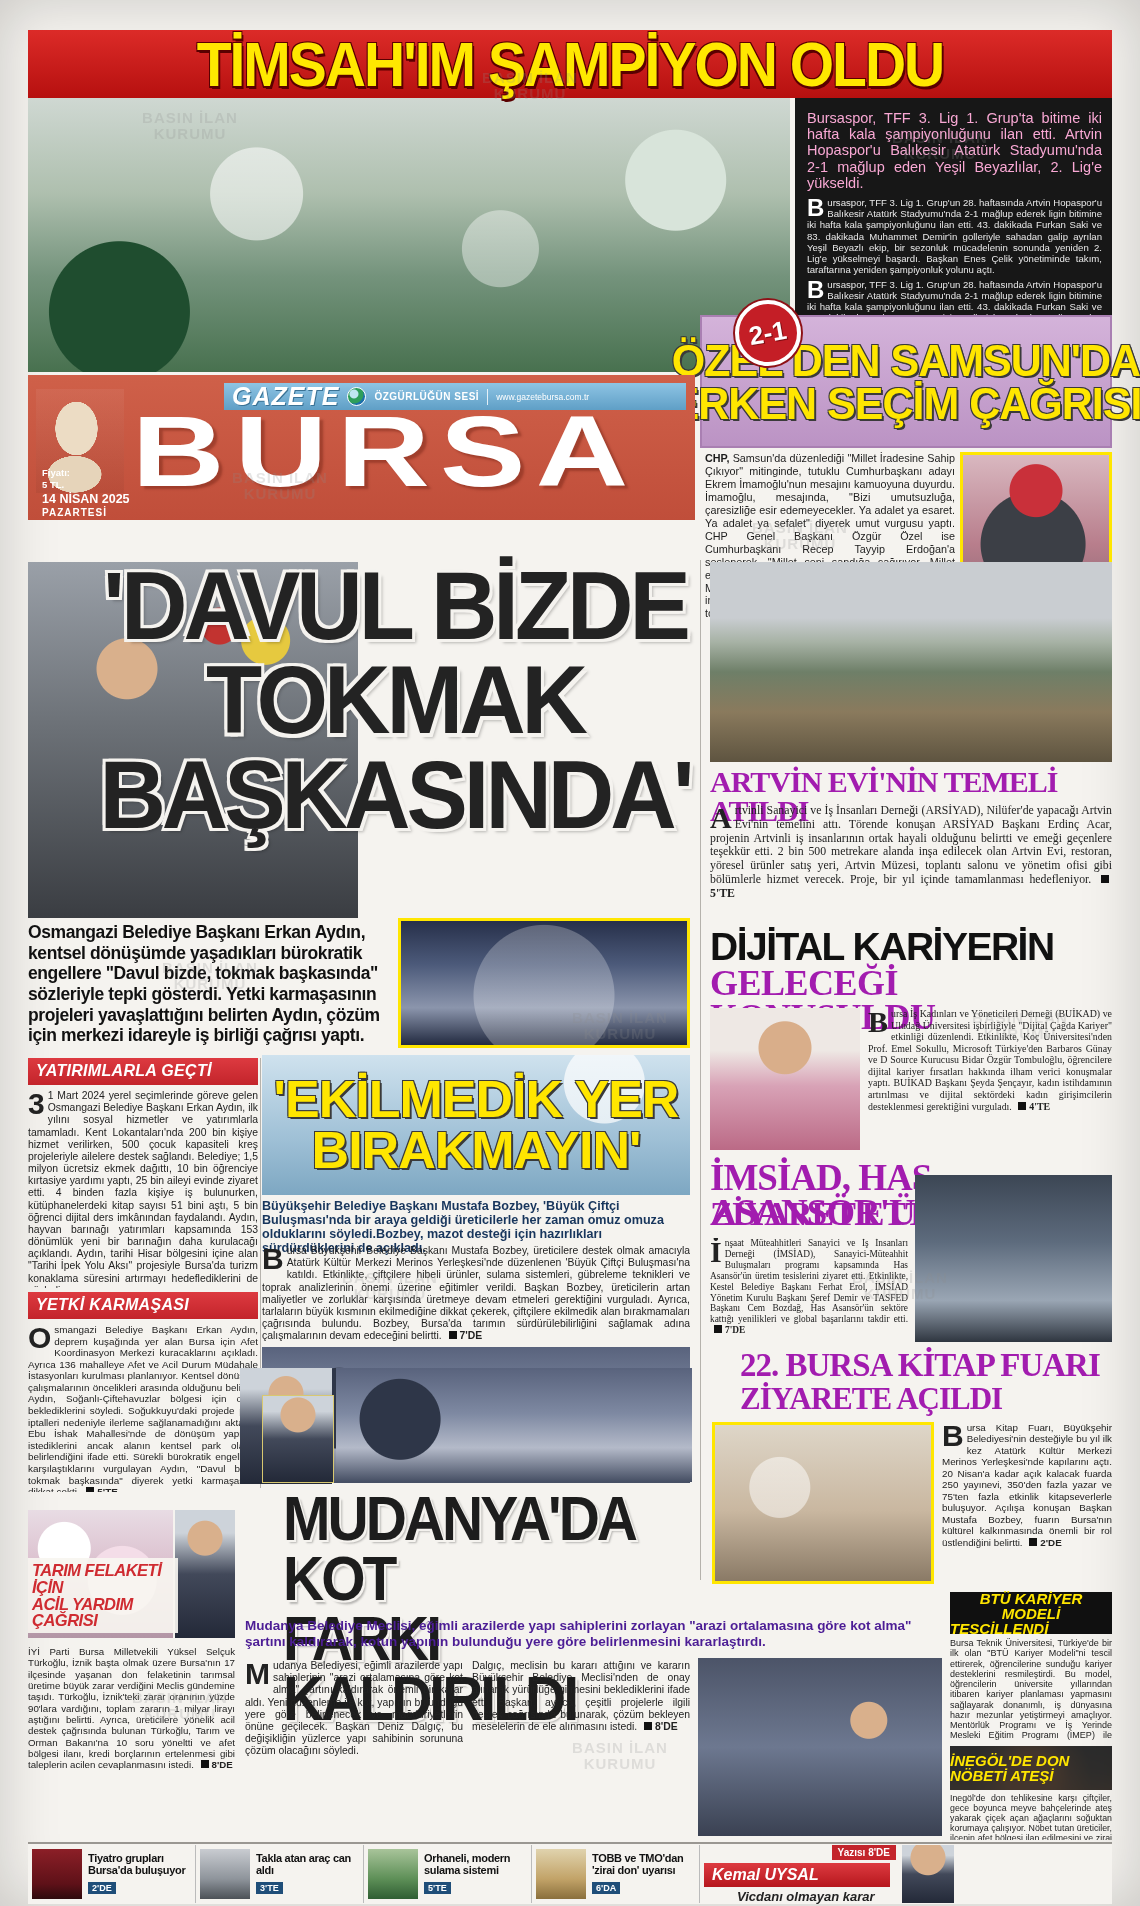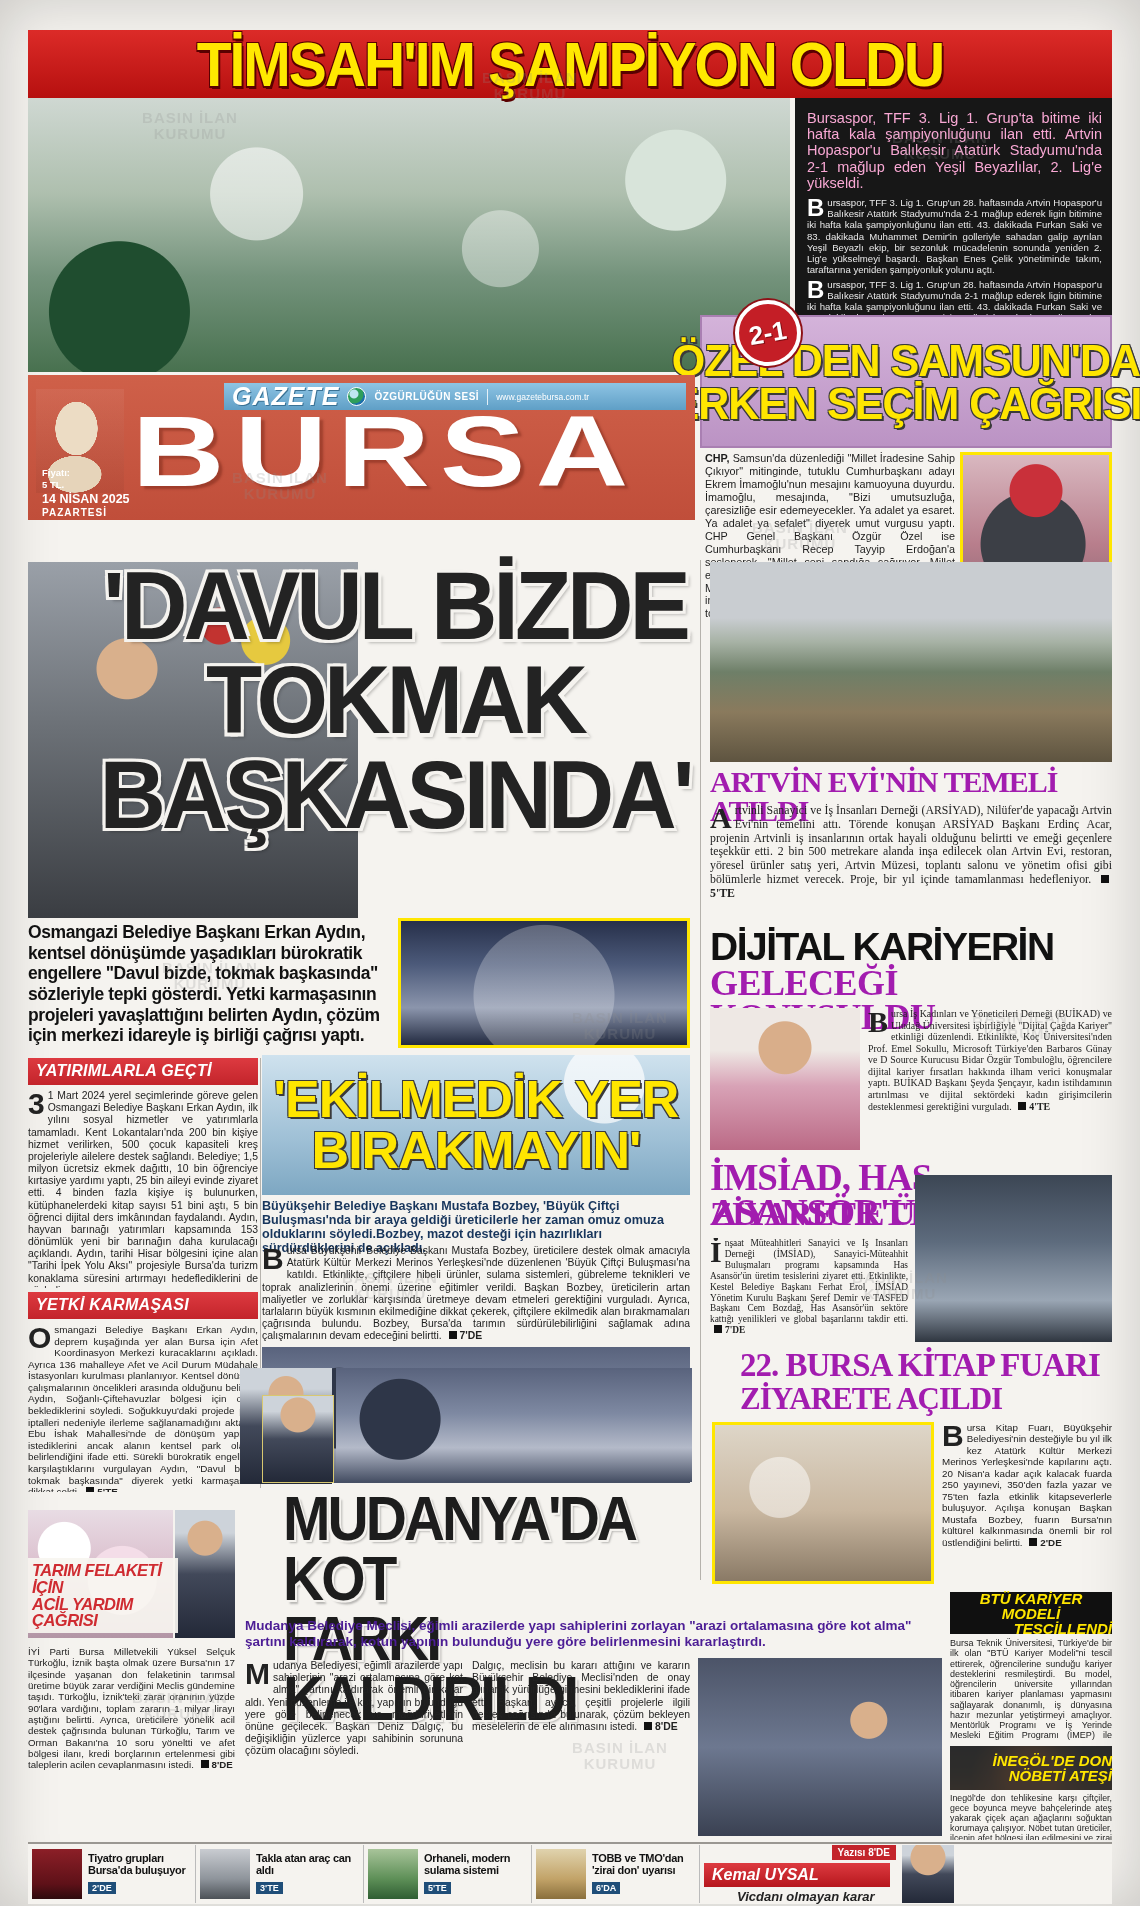--- a/index.html
+++ b/index.html
@@ -146,21 +146,21 @@
   .mud-photo{left:698px;top:1658px;width:244px;height:178px;}
   .dalgic{left:240px;top:1368px;width:92px;height:116px;}
   .mud-top{left:336px;top:1368px;width:356px;height:114px;}
   
   .tarim-photo{left:28px;top:1510px;width:145px;height:128px;}
   .turk-photo{left:175px;top:1510px;width:60px;height:128px;}
   .tarim-head{left:28px;top:1558px;width:150px;background:rgba(247,245,240,.92);padding:4px 4px;z-index:3;
       color:#cf2b31;font-weight:bold;font-style:italic;font-size:16.5px;line-height:1.02;letter-spacing:-.5px;}
   
   .blackbox{background:#101010;color:#ffe600;font-weight:bold;font-style:italic;text-align:center;line-height:1;
-      display:flex;flex-direction:column;align-items:flex-end;justify-content:center;}
+      display:flex;flex-direction:column;align-items:flex-start;justify-content:center;}
   .btu-box{left:950px;top:1592px;width:162px;height:42px;font-size:15px;}
   .btu-body{left:950px;top:1638px;width:162px;height:104px;font-size:9px;line-height:1.14;}
   .ineg-box{left:950px;top:1746px;width:162px;height:44px;font-size:15px;position:absolute;z-index:2;}
   .ineg-fire{left:950px;top:1746px;width:162px;height:44px;opacity:.45;}
   .ineg-body{left:950px;top:1794px;width:162px;height:46px;font-size:8.8px;line-height:1.13;}
   
   .strip{left:28px;top:1842px;width:1084px;height:62px;border-top:2px solid #9a9792;display:flex;align-items:center;z-index:4;background:#f5f3ef;}
   .teaser{width:168px;height:58px;display:flex;align-items:center;gap:6px;padding:2px 4px;border-right:1px solid #bbb;}
   .thumb{width:50px;height:50px;flex:0 0 50px;}
   .t1{background:linear-gradient(180deg,#8c1f27,#5e1118 70%,#2e0a0d);}

